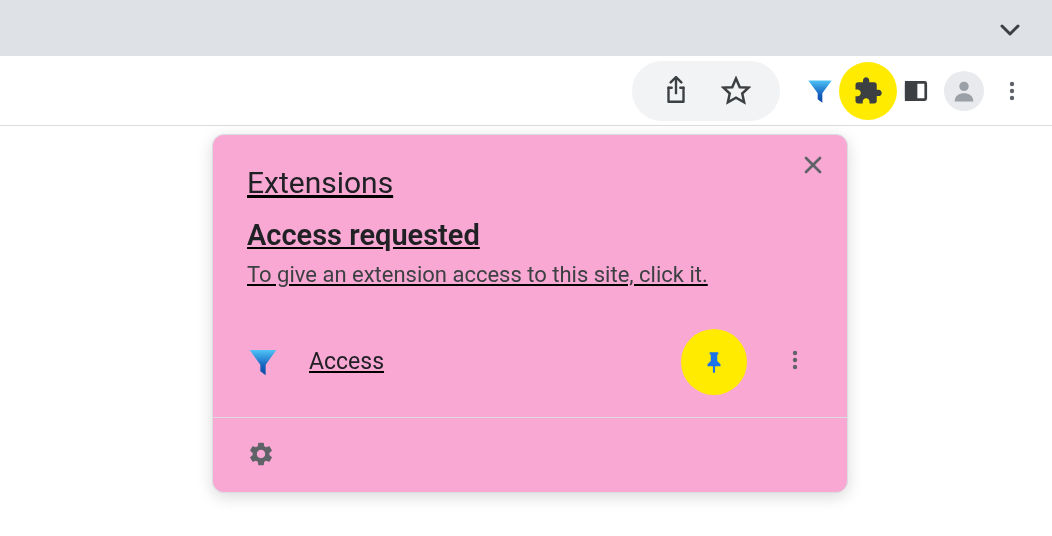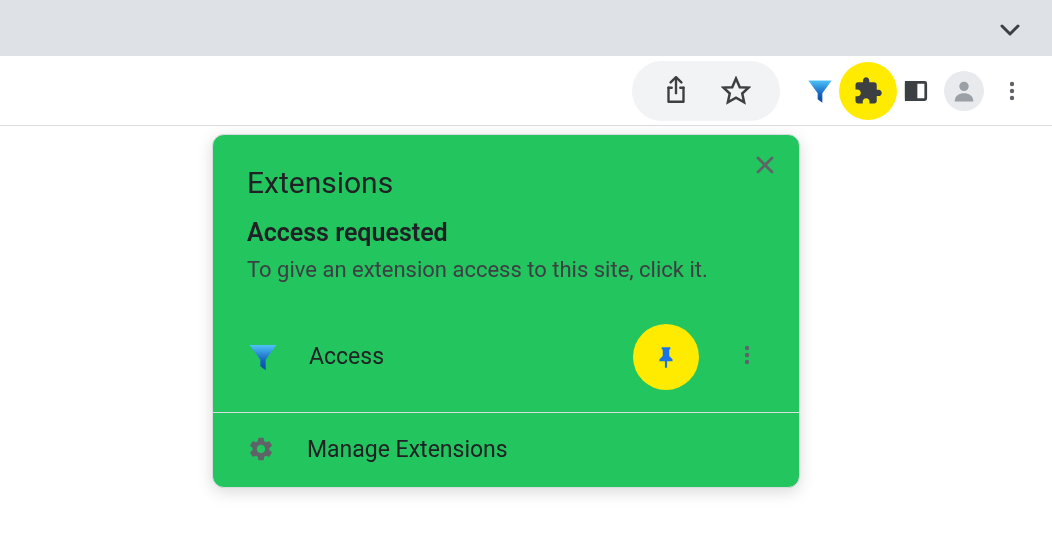--- a/index.html
+++ b/index.html
@@ -75,47 +75,48 @@
       justify-content: center;
     }
     .content-area {
       height: calc(100% - 126px);
       background: #fff;
     }
     .popup {
       position: absolute;
       top: 134px;
       left: 212px;
-      width: 588px;
-      background: #22c55e;
+      width: 636px;
+      background: #f9a8d4;
       border: 1px solid #dadce0;
       border-radius: 12px;
       box-shadow: 0 4px 16px rgba(0,0,0,0.15);
       z-index: 100;
+      text-decoration: underline;
     }
     .popup-close {
       position: absolute;
       top: 18px;
       right: 22px;
       cursor: pointer;
       color: #5f6368;
     }
     .popup-header {
       padding: 30px 34px 18px;
     }
     .popup-title {
       font-size: 30px;
       font-weight: 400;
       color: #202124;
     }
     .popup-section {
       padding: 0 34px 24px;
     }
     .section-heading {
-      font-size: 25px;
+      font-size: 29px;
       font-weight: 600;
       color: #202124;
       margin-bottom: 8px;
     }
     .section-desc {
       font-size: 22px;
       color: #3c4043;
       line-height: 1.4;
     }
     .extension-row {
@@ -299,15 +300,14 @@
       </svg>
     </div>
   </div>
 
   <div class="popup-footer">
     <div class="gear-icon">
       <svg width="28" height="28" viewBox="0 0 24 24" fill="#5f6368">
         <path d="M19.14 12.94c.04-.3.06-.61.06-.94 0-.32-.02-.64-.07-.94l2.03-1.58c.18-.14.23-.41.12-.61l-1.92-3.32c-.12-.22-.37-.29-.59-.22l-2.39.96c-.5-.38-1.03-.7-1.62-.94l-.36-2.54c-.04-.24-.24-.41-.48-.41h-3.84c-.24 0-.43.17-.47.41l-.36 2.54c-.59.24-1.13.57-1.62.94l-2.39-.96c-.22-.08-.47 0-.59.22L2.74 8.87c-.12.21-.08.47.12.61l2.03 1.58c-.05.3-.07.63-.07.94 0 .31.02.64.06.94l-2.03 1.58c-.18.14-.23.41-.12.61l1.92 3.32c.12.22.37.29.59.22l2.39-.96c.5.38 1.03.7 1.62.94l.36 2.54c.05.24.24.41.48.41h3.84c.24 0 .44-.17.47-.41l.36-2.54c.59-.24 1.13-.56 1.62-.94l2.39.96c.22.08.47 0 .59-.22l1.92-3.32c.12-.22.07-.47-.12-.61l-2.01-1.58zM12 15.6c-1.98 0-3.6-1.62-3.6-3.6s1.62-3.6 3.6-3.6 3.6 1.62 3.6 3.6-1.62 3.6-3.6 3.6z"></path>
       </svg>
     </div>
-    <div class="footer-label">Manage Extensions</div>
   </div>
 </div>
 
 </body></html>

